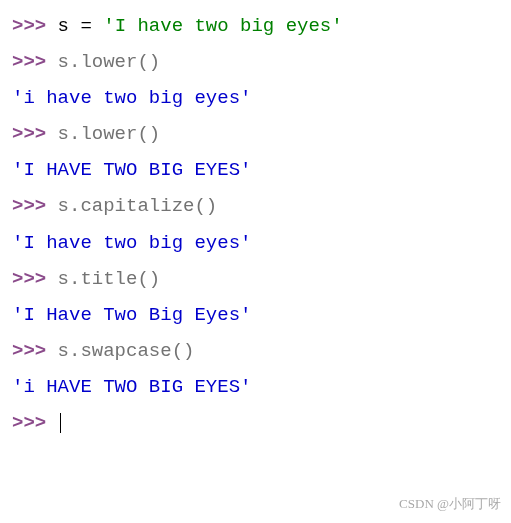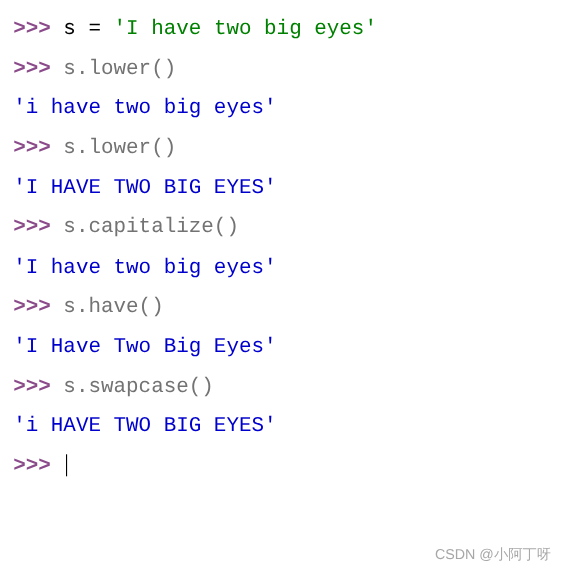--- a/index.html
+++ b/index.html
@@ -45,21 +45,21 @@
       width: 1px;
       height: 20px;
       background: #000;
       vertical-align: middle;
       margin-left: 2px;
     }
     .watermark {
       position: absolute;
       bottom: 6px;
       right: 10px;
-      font-family: Liberation Sans, sans-serif;
+      font-family: Liberation Serif, serif;
       font-size: 13px;
       color: rgba(120,120,120,0.65);
     }
   </style>
 </head>
 <body>
 
 <div class="line"><span class="prompt">&gt;&gt;&gt; </span><span class="var">s</span><span class="op"> = </span><span class="str">'I have two big eyes'</span></div>
 
 <div class="line"><span class="prompt">&gt;&gt;&gt; </span><span class="method">s.lower()</span></div>
@@ -67,21 +67,21 @@
 <div class="line"><span class="output">'i have two big eyes'</span></div>
 
 <div class="line"><span class="prompt">&gt;&gt;&gt; </span><span class="method">s.lower()</span></div>
 
 <div class="line"><span class="output">'I HAVE TWO BIG EYES'</span></div>
 
 <div class="line"><span class="prompt">&gt;&gt;&gt; </span><span class="method">s.capitalize()</span></div>
 
 <div class="line"><span class="output">'I have two big eyes'</span></div>
 
-<div class="line"><span class="prompt">&gt;&gt;&gt; </span><span class="method">s.have()</span></div>
+<div class="line"><span class="prompt">&gt;&gt;&gt; </span><span class="method">s.title()</span></div>
 
 <div class="line"><span class="output">'I Have Two Big Eyes'</span></div>
 
 <div class="line"><span class="prompt">&gt;&gt;&gt; </span><span class="method">s.swapcase()</span></div>
 
 <div class="line"><span class="output">'i HAVE TWO BIG EYES'</span></div>
 
 <div class="line"><span class="prompt">&gt;&gt;&gt; </span><span class="cursor"></span></div>
 
 <div class="watermark">CSDN @小阿丁呀</div>

